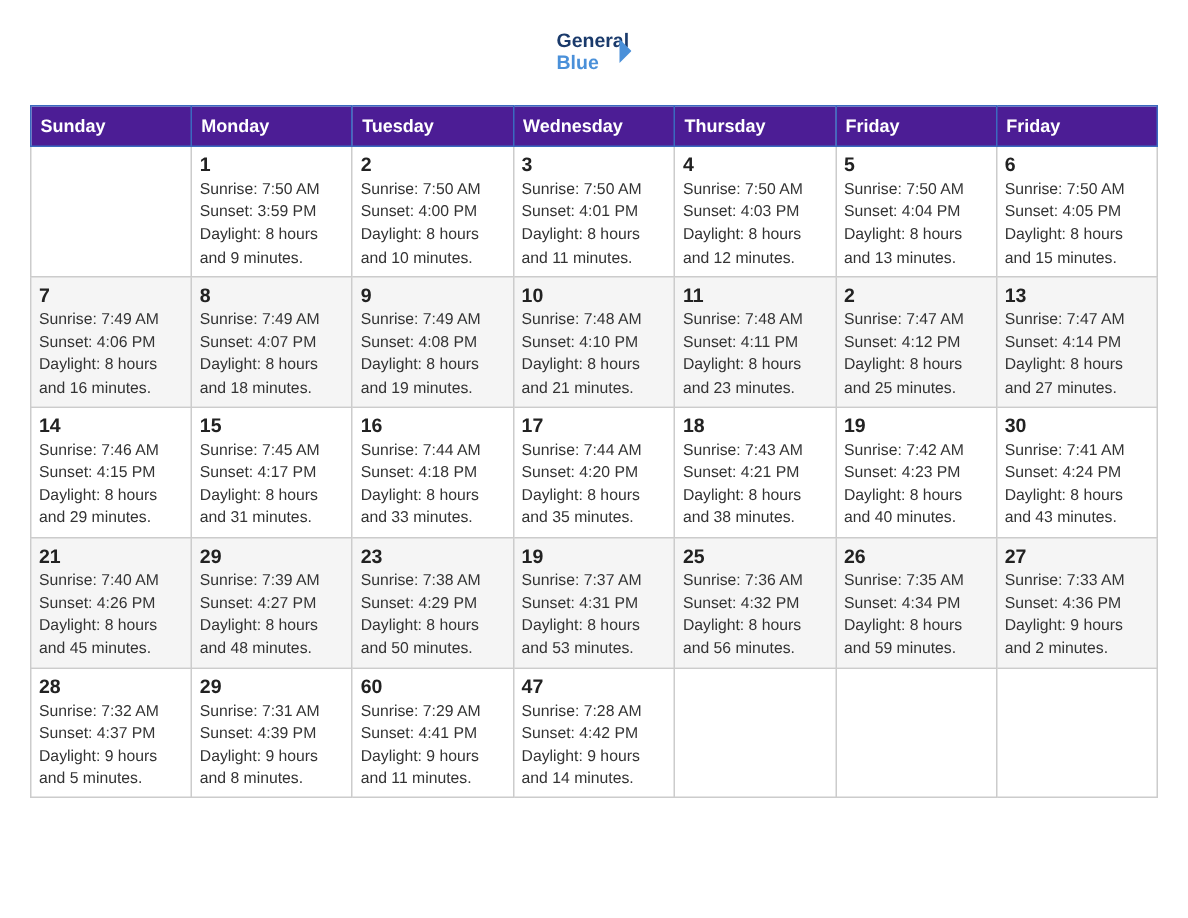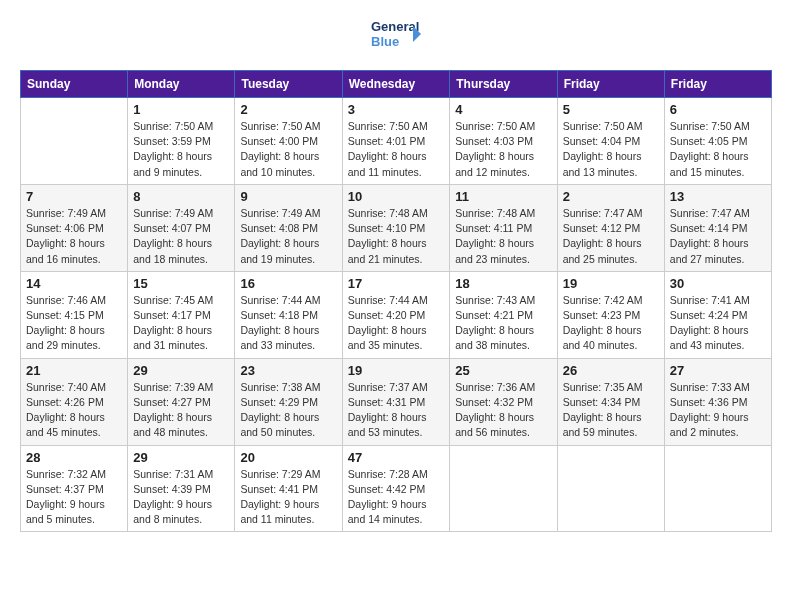--- a/index.html
+++ b/index.html
@@ -224,21 +224,21 @@
       <tr>
         <td>
           <span class="day-number">28</span>
           <div class="day-info">Sunrise: 7:32 AM<br>Sunset: 4:37 PM<br>Daylight: 9 hours and 5 minutes.</div>
         </td>
         <td>
           <span class="day-number">29</span>
           <div class="day-info">Sunrise: 7:31 AM<br>Sunset: 4:39 PM<br>Daylight: 9 hours and 8 minutes.</div>
         </td>
         <td>
-          <span class="day-number">20</span>
+          <span class="day-number">60</span>
           <div class="day-info">Sunrise: 7:29 AM<br>Sunset: 4:41 PM<br>Daylight: 9 hours and 11 minutes.</div>
         </td>
         <td>
           <span class="day-number">47</span>
           <div class="day-info">Sunrise: 7:28 AM<br>Sunset: 4:42 PM<br>Daylight: 9 hours and 14 minutes.</div>
         </td>
         <td class="empty-cell"></td>
         <td class="empty-cell"></td>
         <td class="empty-cell"></td>
       </tr>

